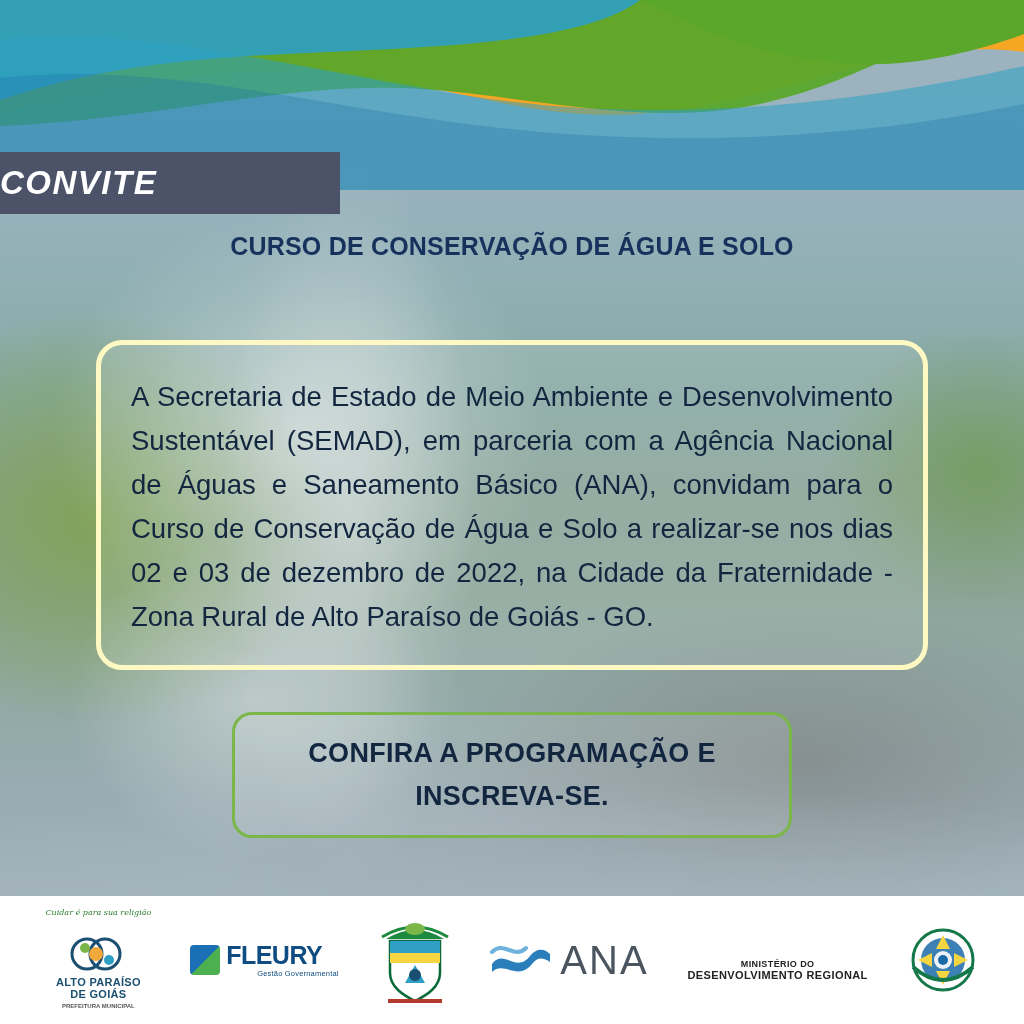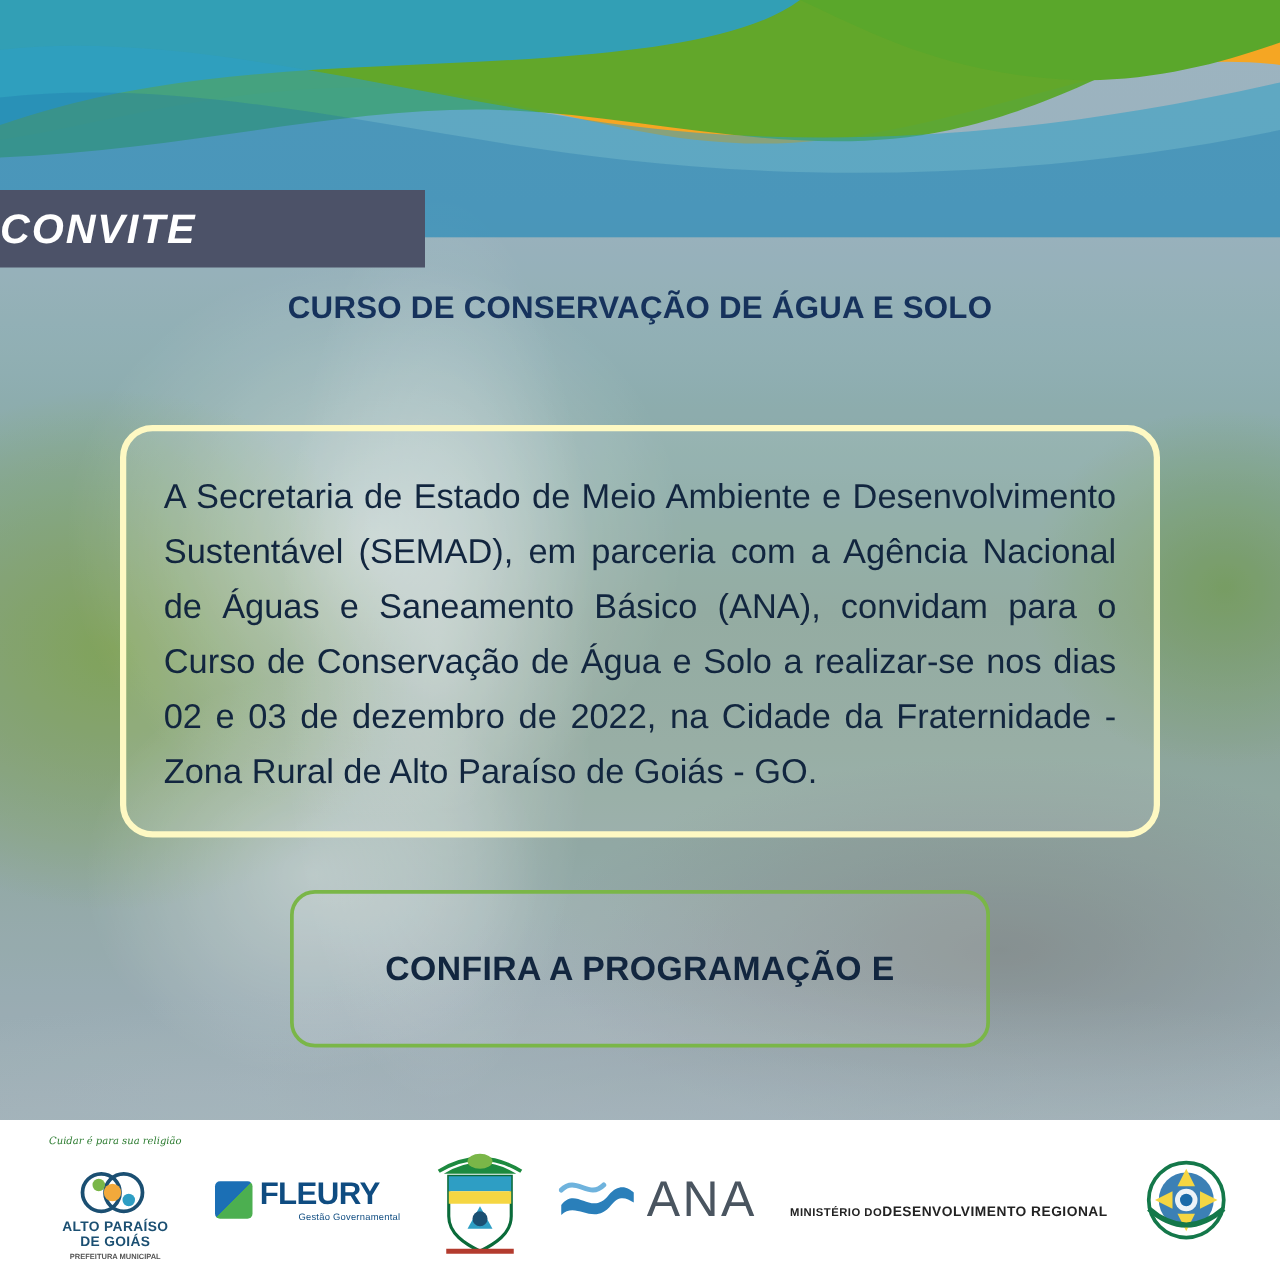--- a/index.html
+++ b/index.html
@@ -168,21 +168,21 @@
   .logo-semad .sub { font-size: 11.5px; color: #1d8a3f; text-align: center; font-weight: bold; }
 
   
   .brasao-go { width: 74px; height: 90px; }
 
   
   .logo-ana .wave { margin-right: 8px; }
   .logo-ana .ana-text { font-size: 40px; color: #4a5560; letter-spacing: 2px; font-weight: 400; }
 
   
-  .logo-min { flex-direction: row; align-items: center; line-height: 11px; margin-top: 20px; }
+  .logo-min { flex-direction: column; align-items: center; line-height: 11px; margin-top: 20px; }
   .logo-min .l1 { font-size: 9px; color: #222; font-weight: bold; letter-spacing: 0.4px; }
   .logo-min .l2 { font-size: 11px; color: #222; font-weight: bold; letter-spacing: 0.4px; }
 
   .brasao-br { width: 72px; height: 86px; }
 </style>
 </head>
 <body>
 
 <div class="poster">
 
@@ -204,20 +204,21 @@
   </div>
 
   <div class="course-title">CURSO DE CONSERVAÇÃO DE ÁGUA E SOLO</div>
 
   <div class="body-card">
     <p>A Secretaria de Estado de Meio Ambiente e Desenvolvimento Sustentável (SEMAD), em parceria com a Agência Nacional de Águas e Saneamento Básico (ANA), convidam para o Curso de Conservação de Água e Solo a realizar-se nos dias 02 e 03 de dezembro de 2022, na Cidade da Fraternidade - Zona Rural de Alto Paraíso de Goiás - GO.</p>
   </div>
 
   <div class="cta-card">
     <div>CONFIRA A PROGRAMAÇÃO E</div>
+    <div>INSCREVA-SE.</div>
   </div>
 
   <div class="footer">
     <div class="footer-inner">
 
       <div class="logo logo-alto">
         <span class="script">Cuidar é para sua religião</span>
         <svg width="66" height="42" viewBox="0 0 66 42">
           <circle cx="22" cy="20" r="15" fill="none" stroke="#1b4f72" stroke-width="3"></circle>
           <circle cx="40" cy="20" r="15" fill="none" stroke="#1b4f72" stroke-width="3"></circle>

